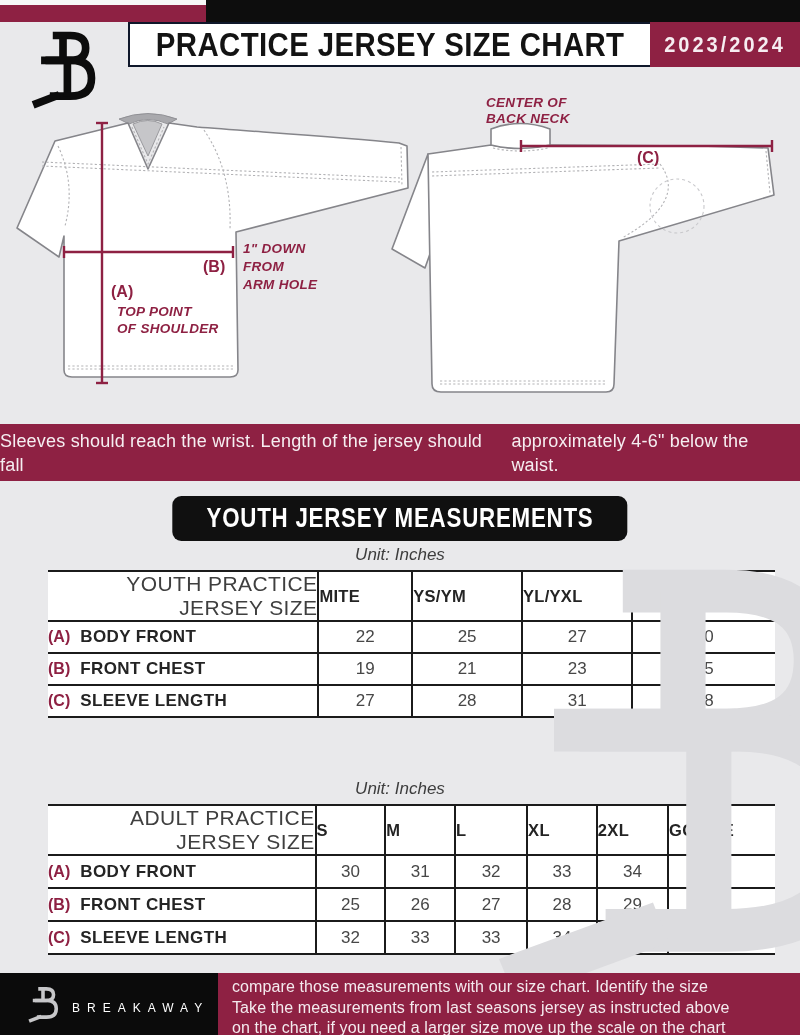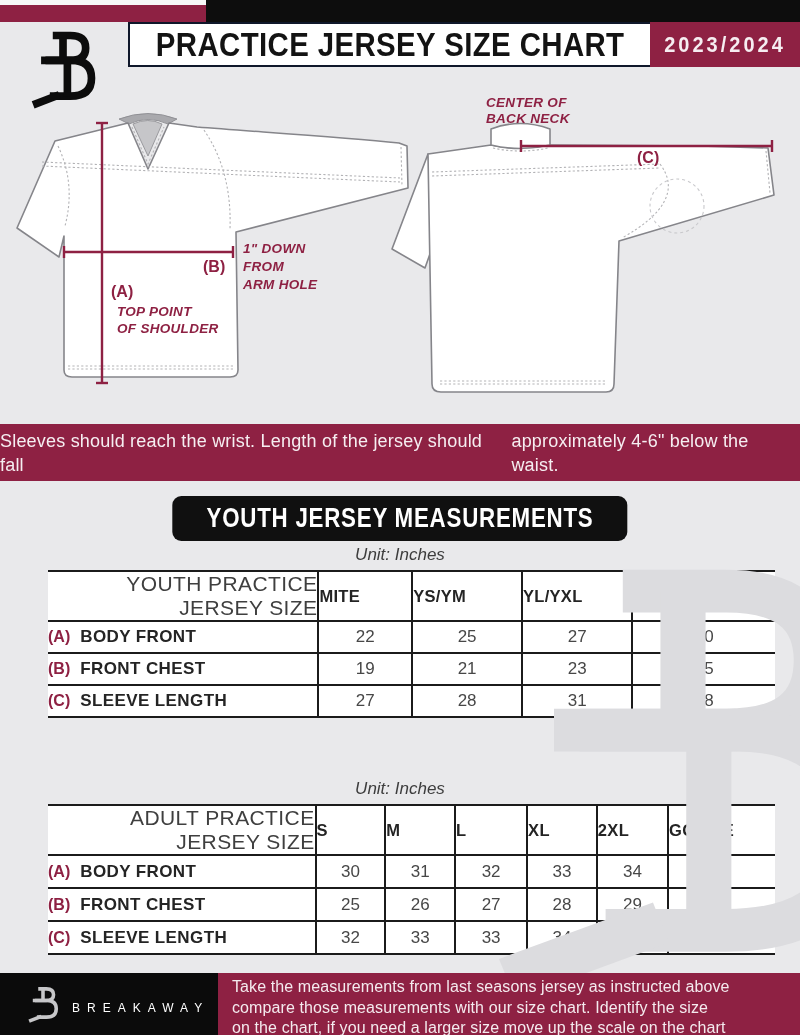--- a/index.html
+++ b/index.html
@@ -256,22 +256,22 @@
       <path d="M36 13 H60 Q81 13 81 30 Q81 47 60 47 H20"></path>
       <path d="M50 13 V47"></path>
       <path d="M26 47 H62 Q89 47 89 71.5 Q89 96 60 96 H32"></path>
       <path d="M56 47 V96"></path>
       <path d="M40 96 L14 106" stroke-linecap="square"></path>
     </svg>
   </div>
 
   <div class="footer-black"></div>
   <div class="footer-maroon">
+    <div>compare those measurements  with our size chart. Identify the size</div>
     <div>Take the measurements from last seasons jersey as instructed above</div>
-    <div>compare those measurements  with our size chart. Identify the size</div>
     <div>on the chart, if you need a larger size move up the scale on the chart</div>
   </div>
   <svg class="logo-foot" viewBox="0 0 100 115" fill="none" stroke="currentColor" stroke-width="10.5">
     <path d="M36 13 H60 Q81 13 81 30 Q81 47 60 47 H20"></path>
     <path d="M50 13 V47"></path>
     <path d="M26 47 H62 Q89 47 89 71.5 Q89 96 60 96 H32"></path>
     <path d="M40 96 L14 106" stroke-linecap="square"></path>
   </svg>
   <div class="brand-text">BREAKAWAY</div>
 

